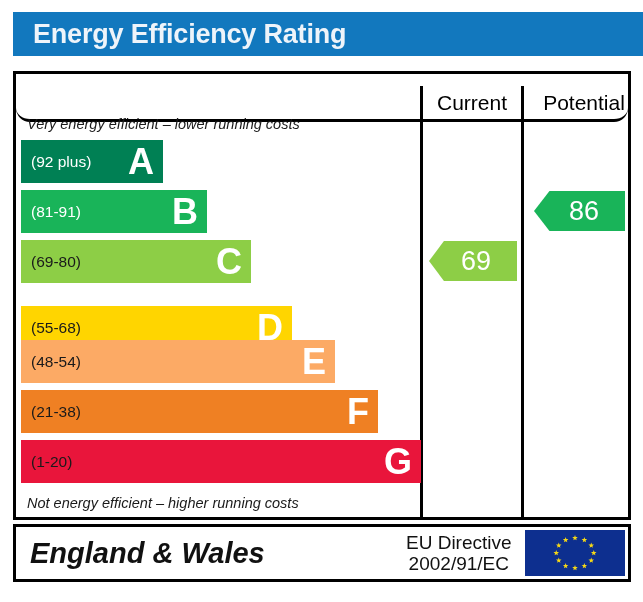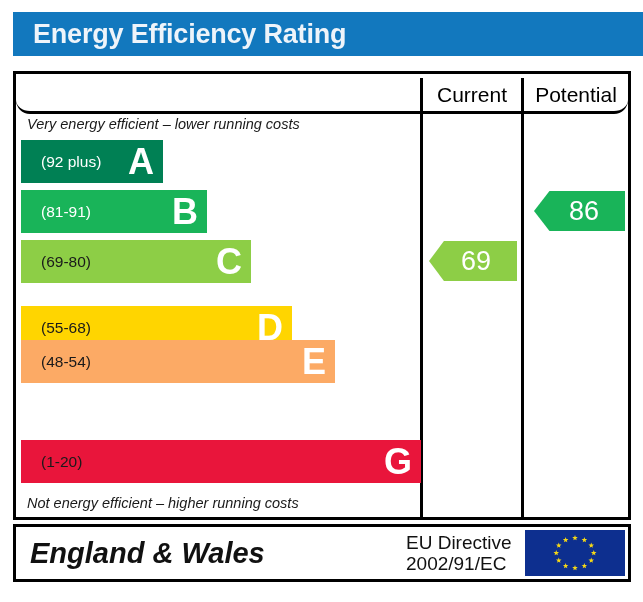--- a/index.html
+++ b/index.html
@@ -46,40 +46,40 @@
     height: 449px;
     border: 3px solid #000;
     box-sizing: border-box;
     background: #fff;
   }
 
   
   #header-row {
     position: absolute;
     left: 0;
-    top: 4px;
+    top: 12px;
     width: 100%;
     height: 36px;
     border-bottom: 3px solid #000;
     box-sizing: border-box;
     border-radius: 14px;
   }
   .col-head {
     position: absolute;
     top: 0;
     height: 100%;
     display: flex;
     align-items: center;
     justify-content: center;
     font-size: 21px;
     color: #000;
     box-sizing: border-box;
   }
   #head-current  { left: 404px; width: 101px; border-left: 3px solid #000; }
-  #head-potential{ left: 505px; width: 107px; border-left: 3px solid #000; }
+  #head-potential{ left: 505px; width: 123px; border-left: 3px solid #000; }
 
   
   .v-divider {
     position: absolute;
     top: 36px;
     width: 3px;
     background: #000;
     height: 410px;
   }
   #v-div-1 { left: 404px; }
@@ -107,21 +107,21 @@
   .band {
     position: absolute;
     left: 5px;
     height: 43px;
     display: flex;
     align-items: center;
     box-sizing: border-box;
   }
   .band-range {
     font-size: 15.5px;
-    margin-left: 20px;
+    margin-left: 10px;
     white-space: nowrap;
   }
   .band-letter {
     position: absolute;
     right: 9px;
     top: 50%;
     transform: translateY(-50%);
     font-size: 36px;
     font-weight: bold;
     color: #ffffff;
@@ -168,21 +168,21 @@
     font-style: italic;
   }
   #footer-directive {
     position: absolute;
     left: 390px;
     top: 50%;
     transform: translateY(-50%);
     font-size: 19px;
     color: #111;
     line-height: 1.12;
-    text-align: left;
+    text-align: center;
     white-space: nowrap;
   }
   #eu-flag {
     position: absolute;
     right: 3px;
     top: 3px;
     width: 100px;
     height: 46px;
     background: #0d2f8f;
   }
@@ -220,20 +220,24 @@
         <span class="band-range">(69-80)</span>
         <span class="band-letter">C</span>
       </div>
       <div class="band dark-text" style="top: 196px; width: 271px; background: rgb(255, 213, 0);">
         <span class="band-range">(55-68)</span>
         <span class="band-letter">D</span>
       </div>
       <div class="band dark-text" style="top: 230px; width: 314px; background: rgb(252, 170, 101);">
         <span class="band-range">(48-54)</span>
         <span class="band-letter">E</span>
+      </div>
+      <div class="band dark-text" style="top: 280px; width: 357px; background: rgb(239, 128, 35);">
+        <span class="band-range">(21-38)</span>
+        <span class="band-letter">F</span>
       </div>
       <div class="band dark-text" style="top: 330px; width: 400px; background: rgb(233, 21, 59);">
         <span class="band-range">(1-20)</span>
         <span class="band-letter">G</span>
       </div>
     </div>
 
 <div class="rating-arrow" style="left: 413px; width: 88px; top: 167px; background: rgb(141, 206, 70);">69</div>
     <div class="rating-arrow" style="left: 518px; width: 91px; top: 117px; background: rgb(25, 180, 89);">86</div>
   </div>

